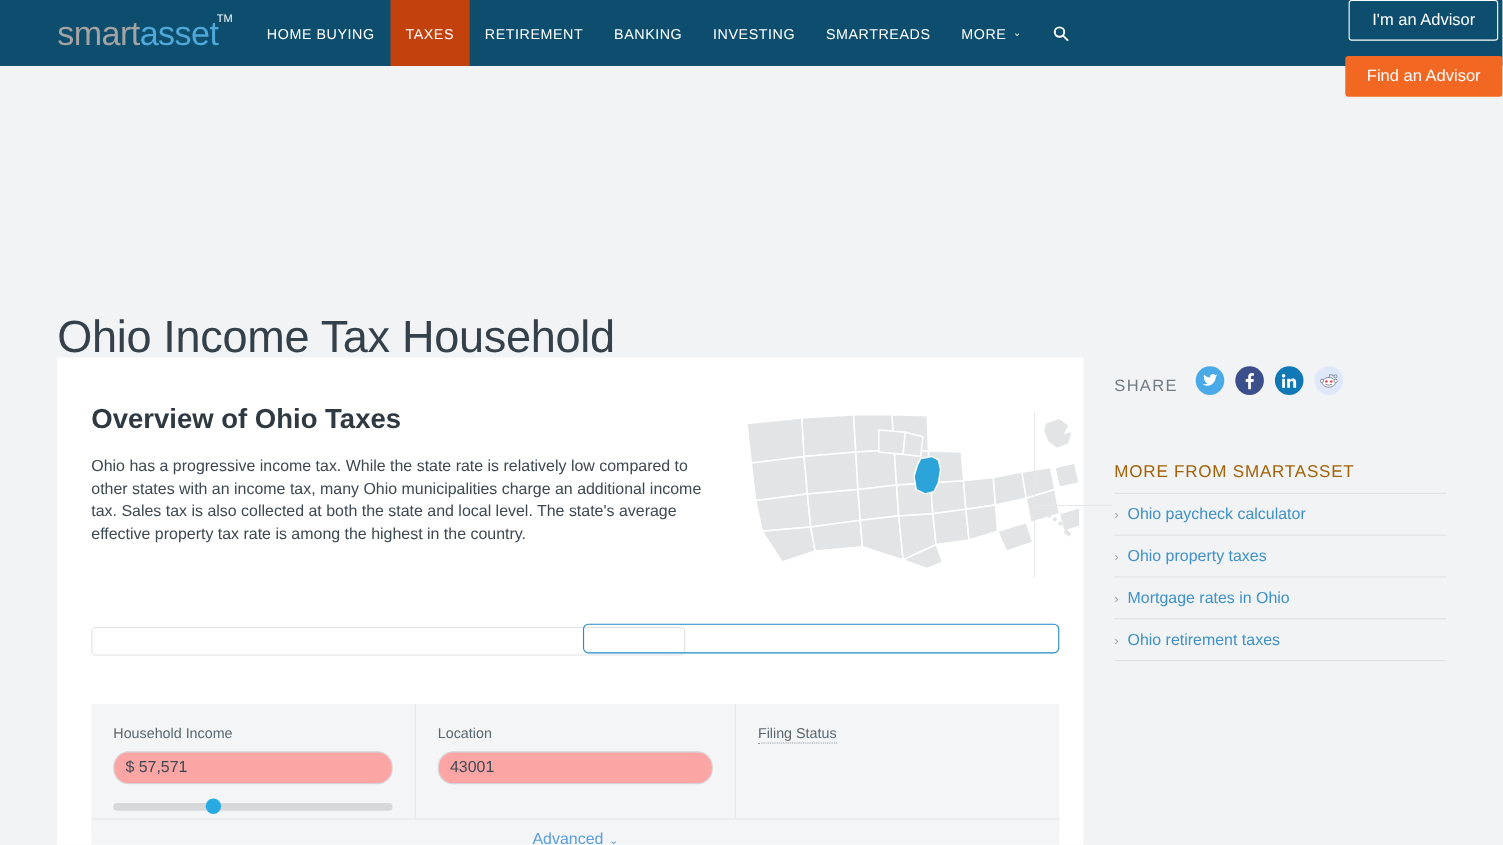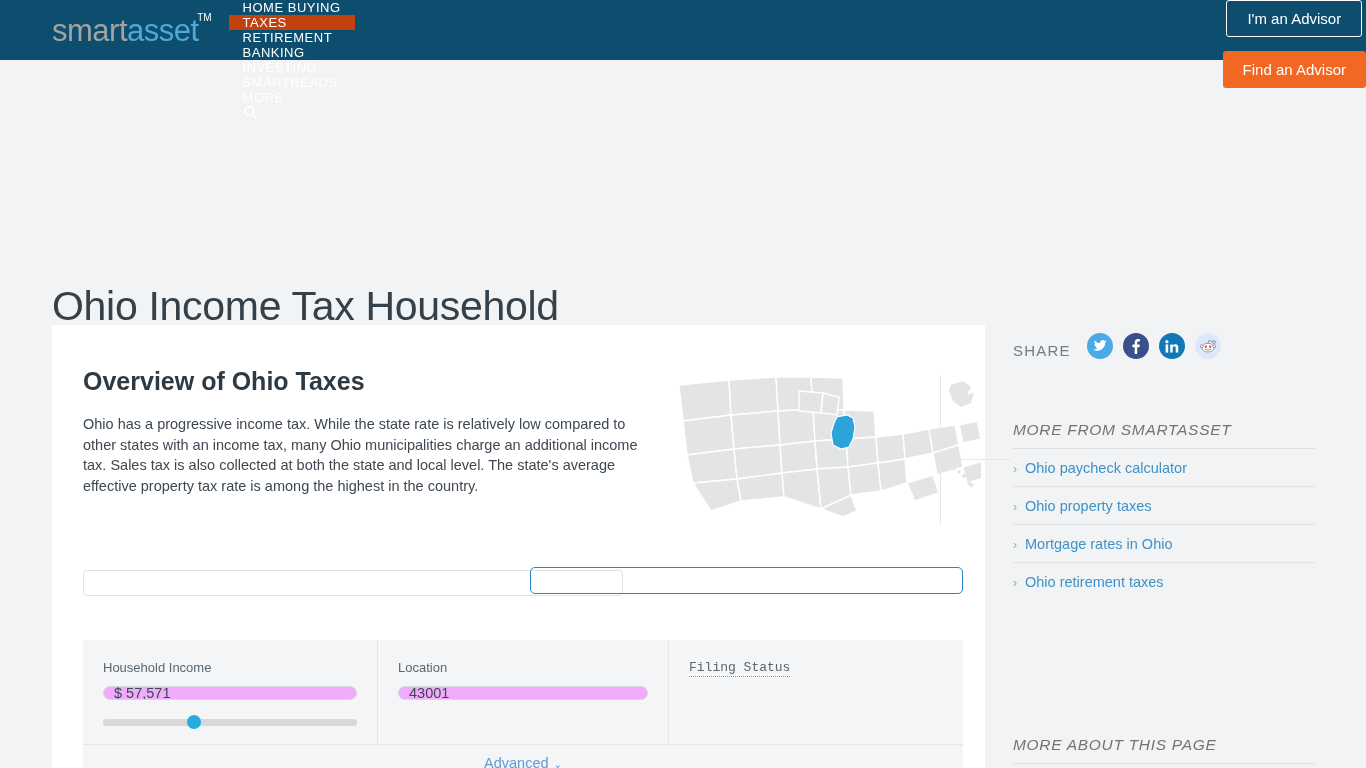--- a/index.html
+++ b/index.html
@@ -32,21 +32,21 @@
     font-weight: 300;
     position: relative;
     line-height: 1;
   }
   .logo .smart { color: #a3a3a3; }
   .logo .asset { color: #4fa8d8; }
   .logo .tm {
     position: absolute; top: -2px; right: -13px;
     font-size: 10px; color: #ffffff; letter-spacing: 0;
   }
-  .nav-items { display: flex; align-items: stretch; flex-direction: column; }
+  .nav-items { display: flex; align-items: stretch; }
   .nav-item {
     display: flex; align-items: center;
     padding: 0 14px;
     font-size: 13px;
     letter-spacing: 0.5px;
     color: #ffffff;
     text-decoration: none;
     cursor: pointer;
     white-space: nowrap;
   }
@@ -187,39 +187,39 @@
     border-top: 1px solid #ffffff;
   }
   .form-cell {
     padding: 18px 20px 16px 20px;
     border-right: 1px solid #e4e6e8;
     position: relative;
   }
   .form-cell:last-child { border-right: none; }
   .cell-income { width: 295px; }
   .cell-location { width: 291px; }
-  .cell-filing { width: 294px; font-family: Liberation Mono, monospace; }
+  .cell-filing { width: 294px; }
 
   .field-label {
     font-size: 13px;
     color: #5a6770;
     margin-bottom: 9px;
     display: inline-block;
     text-align: center;
   }
   .field-label.tooltip {
     border-bottom: 1px dotted #8e9aa3;
     padding-bottom: 1px;
   }
   .field-input {
     width: 100%;
-    height: 14px;
+    height: 30px;
     border: 1px solid #d5d8dc;
     border-radius: 14px;
-    background: #f0abfc;
+    background: #fca5a5;
     font-size: 14.5px;
     color: #3d4852;
     padding: 0 10px;
     font-family: inherit;
     outline: none;
   }
   .slider-wrap {
     margin-top: 13px;
     position: relative;
     height: 14px;
@@ -290,25 +290,24 @@
     display: flex; align-items: center; justify-content: center;
     cursor: pointer;
   }
   .social.tw { background: #4aaae8; }
   .social.fb { background: #3b4f8c; }
   .social.li { background: #1078b5; }
   .social.rd { background: #dfe8fa; }
 
   .side-heading {
     font-size: 15.5px;
-    color: #737373;
+    color: #a16207;
     letter-spacing: 0.7px;
     margin-top: 62px;
     margin-bottom: 9px;
-    font-style: italic;
   }
   .side-heading.second { margin-top: 136px; }
   .side-list { list-style: none; margin: 0; padding: 0; }
   .side-list li {
     border-top: 1px solid #dfe1e3;
     padding: 11px 0 10px 0;
     font-size: 14.5px;
     display: flex;
     align-items: baseline;
   }
@@ -526,21 +525,20 @@
       <li>
         <span class="chev">›</span>
         <a>Mortgage rates in Ohio</a>
       </li>
       <li>
         <span class="chev">›</span>
         <a>Ohio retirement taxes</a>
       </li>
     </ul>
 
-    <div class="side-heading second">MORE ABOUT THIS PAGE</div>
     <ul class="side-list">
       <li>
         
         
       </li>
 
     </ul>
 
   </div>
 </div>

